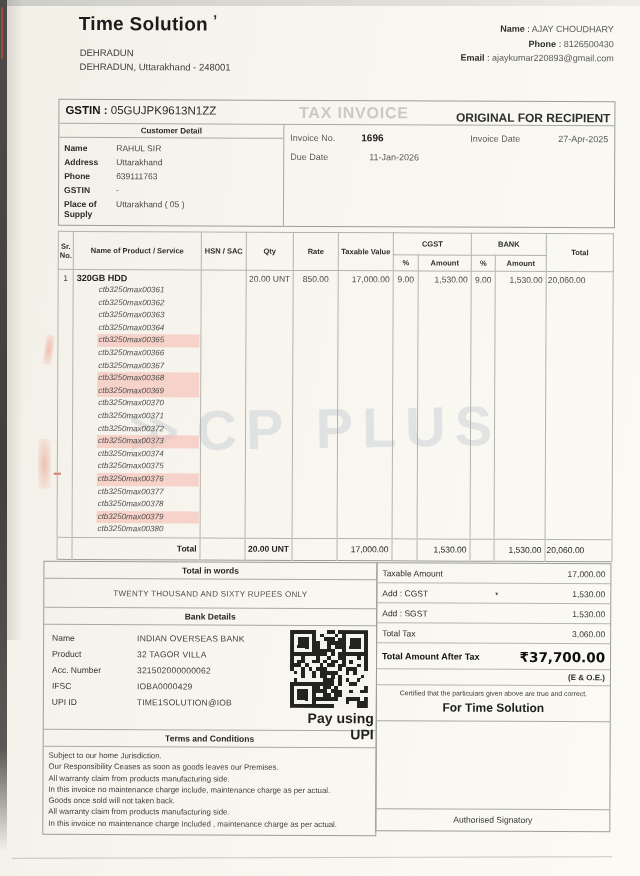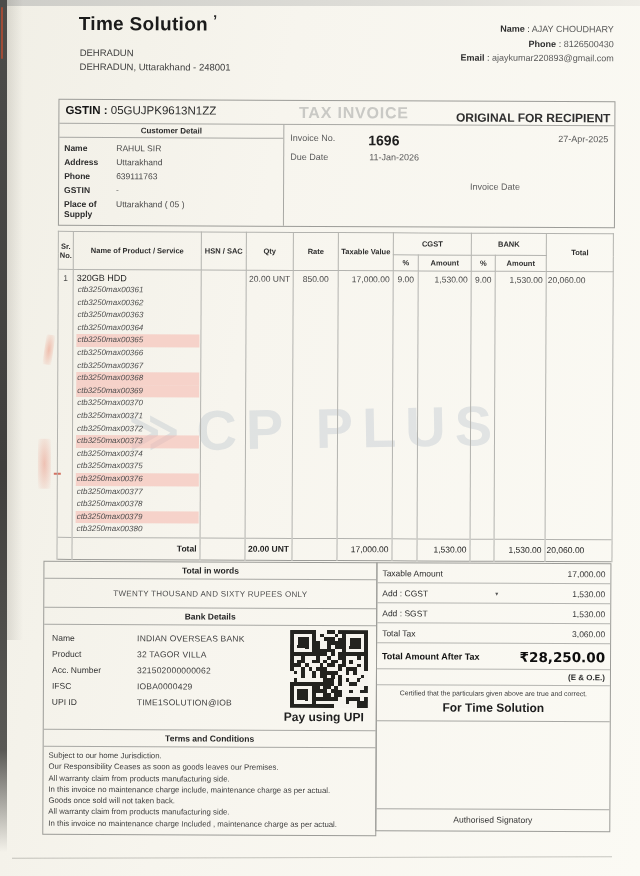--- a/index.html
+++ b/index.html
@@ -70,43 +70,43 @@
     border:1px solid #b3b3af;text-align:center;vertical-align:middle;}
   .items-table td{border-left:1px solid #b3b3af;border-right:1px solid #b3b3af;
     vertical-align:top;font-size:8.5px;color:#4a4a4a;padding-top:3px;}
   .hrow1 th{height:17px;}
   .hrow2 th{height:11px;}
   td.c-sr{text-align:center;}
   td.c-name{padding-left:3px;}
   td.c-qty,td.c-rate,td.c-pct{text-align:center;}
   td.c-taxable,td.c-amt{text-align:right;padding-right:3px;}
   td.c-total-val{text-align:right;padding-right:34px;}
-  .prod-name{font-size:9px;font-weight:400;color:#1f1f1f;margin-bottom:1px;}
-  .serial{font-size:8px;font-style:italic;color:#4f4f4f;line-height:12.6px;padding-left:1px;}
+  .prod-name{font-size:9px;font-weight:700;color:#1f1f1f;margin-bottom:1px;}
+  .serial{font-size:8px;font-style:italic;color:#4f4f4f;line-height:12.6px;padding-left:1px;margin-left:21px;}
   .serial.hl{background:rgba(246,183,173,.55);}
   .total-tr td{border-top:1px solid #b3b3af;height:20px;vertical-align:middle;
     padding-top:0;color:#222;}
   .total-label{text-align:right;font-weight:700;padding-right:3px;}
   .total-qty{text-align:center;font-weight:600;}
 
   
   .lsum{position:absolute;left:44px;top:562px;width:334px;border:1px solid #9c9c98;
     box-sizing:border-box;}
   .band{font-size:8.5px;font-weight:700;text-align:center;padding:3px 0;
     border-top:1px solid #a8a8a4;border-bottom:1px solid #a8a8a4;color:#252525;}
   .band:first-child{border-top:none;}
   .words{font-size:8px;text-align:center;padding:10px 0 9px;color:#4f4f4f;letter-spacing:.3px;}
   .bank-wrap{position:relative;height:104px;}
   .bank-rows{padding-top:5px;}
   .bk-row{display:flex;font-size:8.5px;padding:3px 0 3px 8px;}
   .bk-label{width:85px;color:#333;flex:none;}
   .bk-value{color:#3e3e3e;letter-spacing:.2px;}
   .qr{position:absolute;right:8px;top:4px;width:78px;height:78px;}
-  .qr-caption{position:absolute;right:2px;top:84px;width:90px;text-align:left;
-    font-size:12px;font-weight:700;color:#1f1f1f;}
+  .qr-caption{position:absolute;right:2px;top:84px;width:90px;text-align:right;
+    font-size:14px;font-weight:700;color:#1f1f1f;}
   .terms{padding:3px 5px 5px;font-size:7.8px;line-height:11.3px;color:#3c3c3c;}
 
   
   .rsum{position:absolute;left:377px;top:562px;width:235px;height:269px;
     border:1px solid #9c9c98;box-sizing:border-box;display:flex;flex-direction:column;}
   .ts-row{display:flex;justify-content:space-between;align-items:center;position:relative;
     border-bottom:1px solid #b5b5b1;padding:0 5px;height:19px;font-size:8.5px;color:#2e2e2e;}
   .ts-value{color:#3a3a3a;}
   .ts-caret{position:absolute;left:118px;top:6px;font-size:6px;color:#555;}
   .ts-em{height:25px;}
@@ -183,22 +183,22 @@
               <div class="cd-value">-</div>
             </div>
             <div class="cd-row">
               <div class="cd-label">Place of Supply</div>
               <div class="cd-value">Uttarakhand ( 05 )</div>
             </div>
           </div>
       </div>
       <div class="meta-pane">
         <span class="m-abs" style="left:6px;top:8px;">Invoice No.</span>
-        <span class="m-abs" style="left:84px;top:7px;font-weight:700;color:#1f1f1f;font-size:14px;">1696</span>
-        <span class="m-abs" style="left:186px;top:8px;margin-top:48px;">Invoice Date</span>
+        <span class="m-abs" style="left:77px;top:7px;font-weight:700;color:#1f1f1f;font-size:10px;">1696</span>
+        <span class="m-abs" style="left:186px;top:8px;">Invoice Date</span>
         <span class="m-abs" style="right:6px;top:8px;">27-Apr-2025</span>
         <span class="m-abs" style="left:6px;top:27px;">Due Date</span>
         <span class="m-abs" style="left:85px;top:27px;">11-Jan-2026</span>
       </div>
     </div>
   </div>
 
   <table class="items-table">
     <colgroup>
       <col style="width:15px">
@@ -495,21 +495,21 @@
         <div class="ts-row">
           <span class="ts-label">Add : SGST</span>
           <span class="ts-value">1,530.00</span>
         </div>
         <div class="ts-row">
           <span class="ts-label">Total Tax</span>
           <span class="ts-value">3,060.00</span>
         </div>
         <div class="ts-row ts-em">
           <span class="ts-label">Total Amount After Tax</span>
-          <span class="ts-value ts-value-em">₹28,250.00</span>
+          <span class="ts-value ts-value-em">₹37,700.00</span>
         </div>
       </div>
     <div class="eoe">(E &amp; O.E.)</div>
     <div class="certified">Certified that the particulars given above are true and correct.</div>
     <div class="for-company">For Time Solution</div>
     <div class="sig-spacer"></div>
     <div class="signatory">Authorised Signatory</div>
   </div>
 
 </div>

